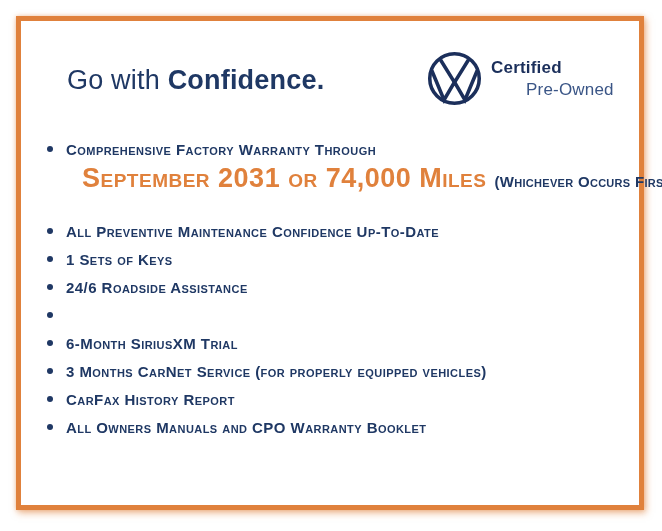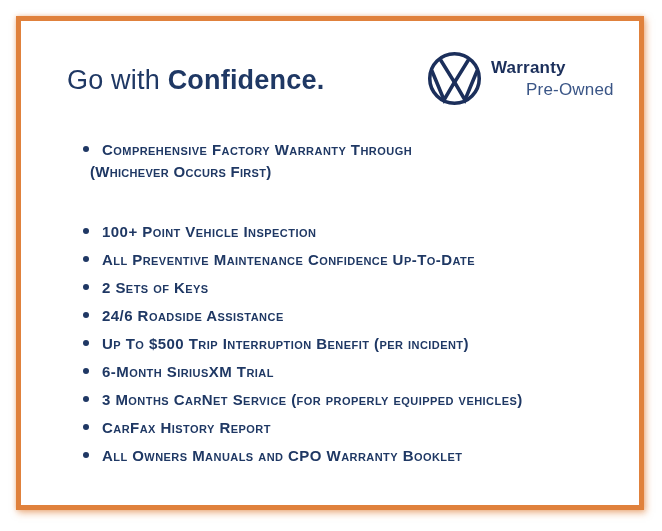--- a/index.html
+++ b/index.html
@@ -63,21 +63,21 @@
   
   .list {
     position: absolute;
     left: 0; top: 114px;
     width: 100%;
   }
   .row {
     display: flex;
     align-items: center;
     height: 28px;
-    padding-left: 62px;
+    padding-left: 26px;
   }
   .dot {
     width: 6px; height: 6px;
     border-radius: 50%;
     background: var(--navy);
     margin-right: 13px;
     flex: 0 0 auto;
   }
   .item-text {
     font-variant: small-caps;
@@ -122,55 +122,51 @@
       <span class="t-regular">Go with </span><span class="t-bold">Confidence.</span>
     </div>
 
     <div class="logo-group">
       <svg class="logo-roundel" width="55" height="55" viewBox="0 0 100 100" aria-hidden="true">
         <circle cx="50" cy="50" r="45" fill="none" stroke="#1B2F5B" stroke-width="6.5"></circle>
         <path d="M24.5 16 L50 57 L75.5 16" fill="none" stroke="#1B2F5B" stroke-width="6.5" stroke-linejoin="miter"></path>
         <path d="M8.5 35 L31 89 L50 56.5 L69 89 L91.5 35" fill="none" stroke="#1B2F5B" stroke-width="6.5" stroke-linejoin="miter"></path>
       </svg>
       <div class="logo-text">
-        <span class="logo-line1">Warranty</span>
+        <span class="logo-line1">Certified</span>
         <span class="logo-line2">Pre-Owned</span>
       </div>
     </div>
 
     <div class="list">
 
       <div class="row">
         <span class="dot"></span>
         <span class="item-text">Comprehensive Factory Warranty Through</span>
       </div>
 
       <div class="highlight-row">
+        <span class="highlight-main">September 2031 or 74,000 Miles</span>
         <span class="highlight-suffix">(Whichever Occurs First)</span>
       </div>
 
-      <div class="row">
-        <span class="dot"></span>
-        <span class="item-text">100+ Point Vehicle Inspection</span>
-      </div>
       <div class="row">
         <span class="dot"></span>
         <span class="item-text">All Preventive Maintenance Confidence Up-To-Date</span>
       </div>
       <div class="row">
         <span class="dot"></span>
-        <span class="item-text">2 Sets of Keys</span>
+        <span class="item-text">1 Sets of Keys</span>
       </div>
       <div class="row">
         <span class="dot"></span>
         <span class="item-text">24/6 Roadside Assistance</span>
       </div>
       <div class="row">
         <span class="dot"></span>
-        <span class="item-text">Up To $500 Trip Interruption Benefit (per incident)</span>
       </div>
       <div class="row">
         <span class="dot"></span>
         <span class="item-text">6-Month SiriusXM Trial</span>
       </div>
       <div class="row">
         <span class="dot"></span>
         <span class="item-text">3 Months CarNet Service (for properly equipped vehicles)</span>
       </div>
       <div class="row">

